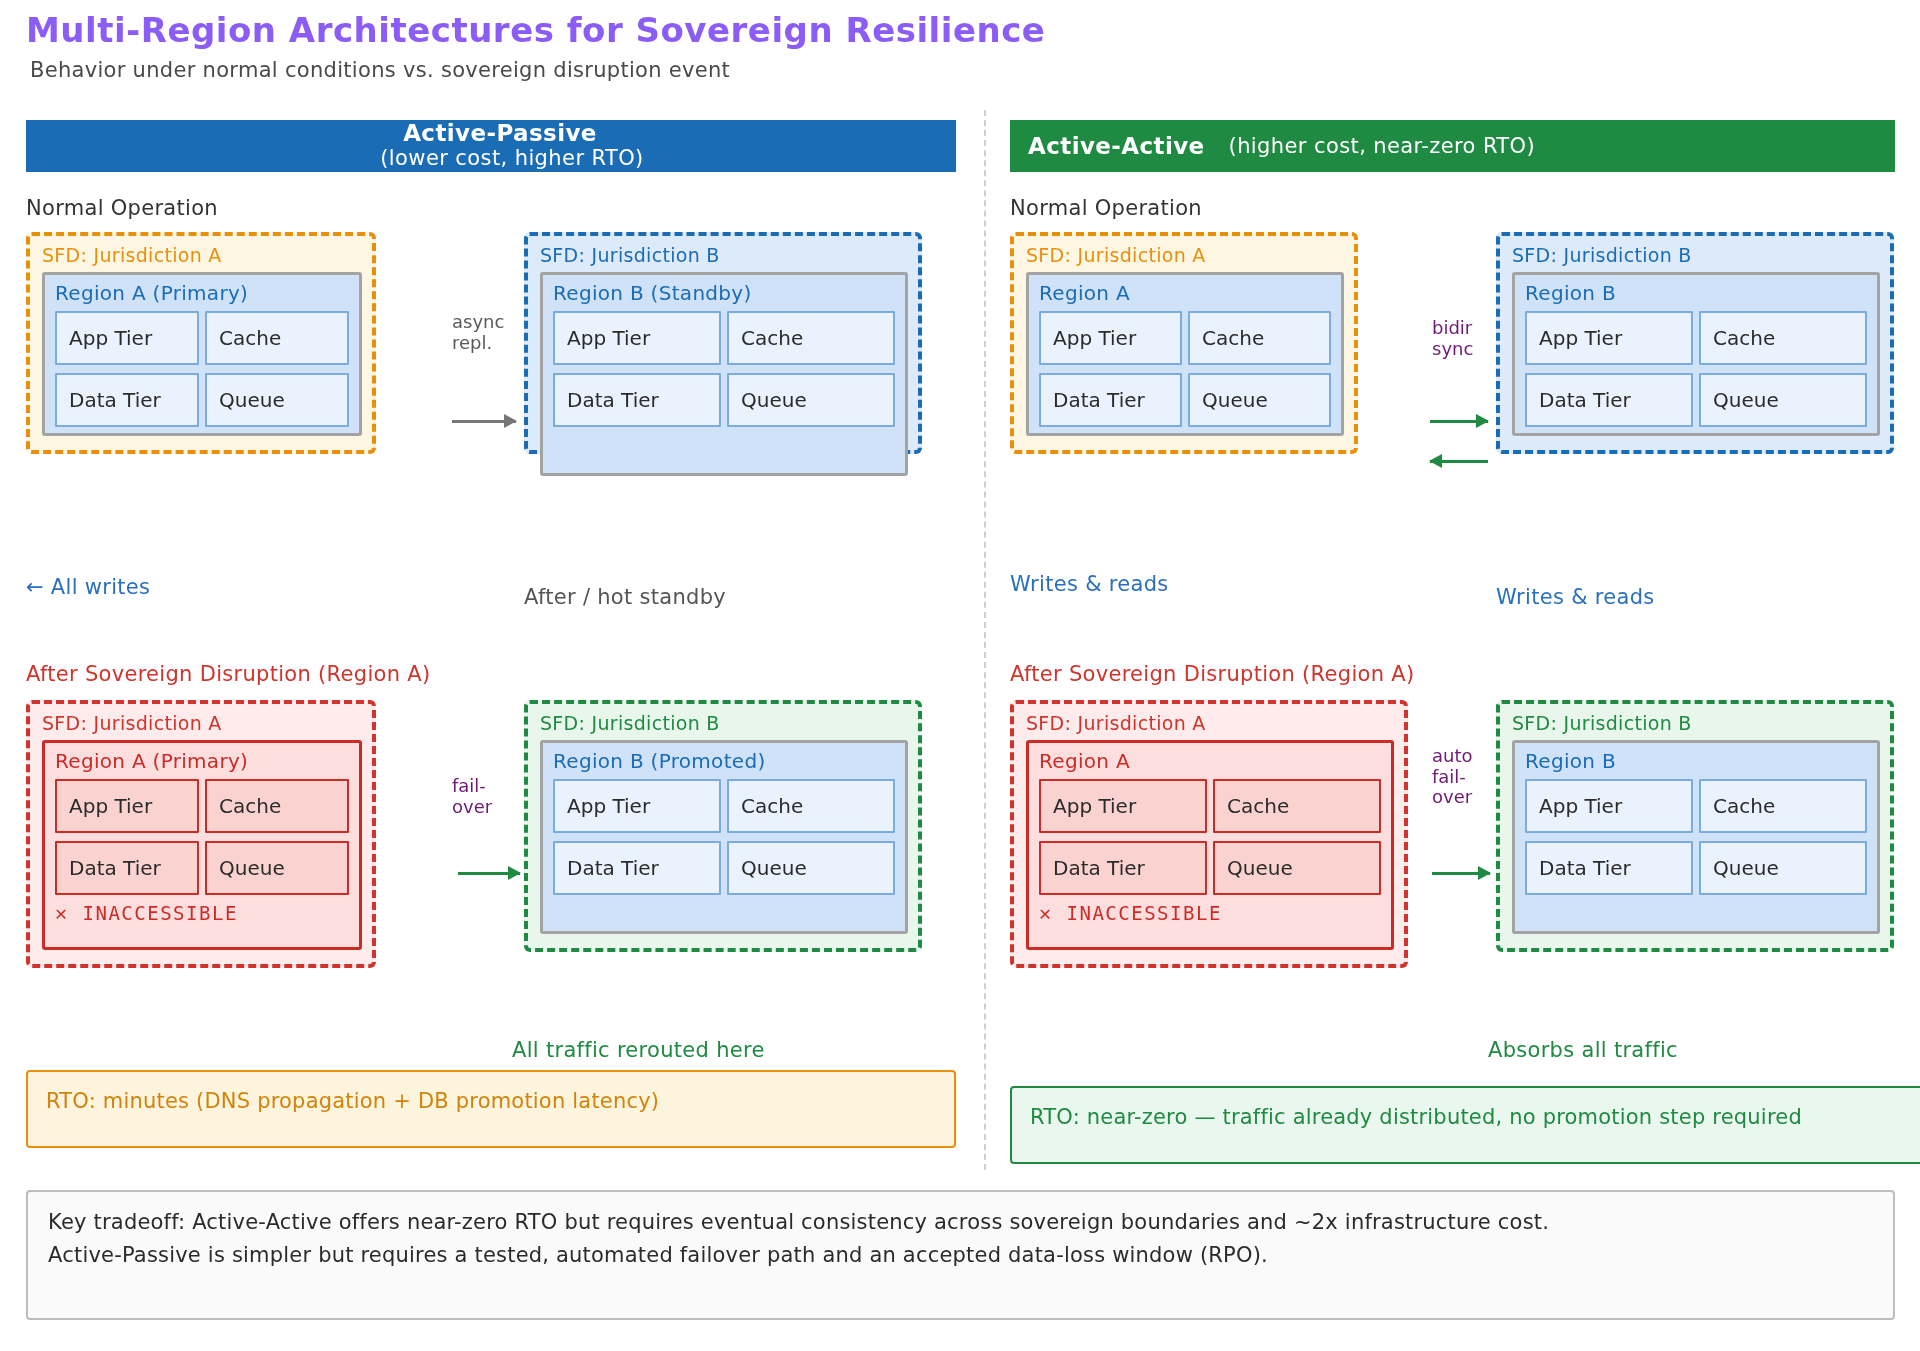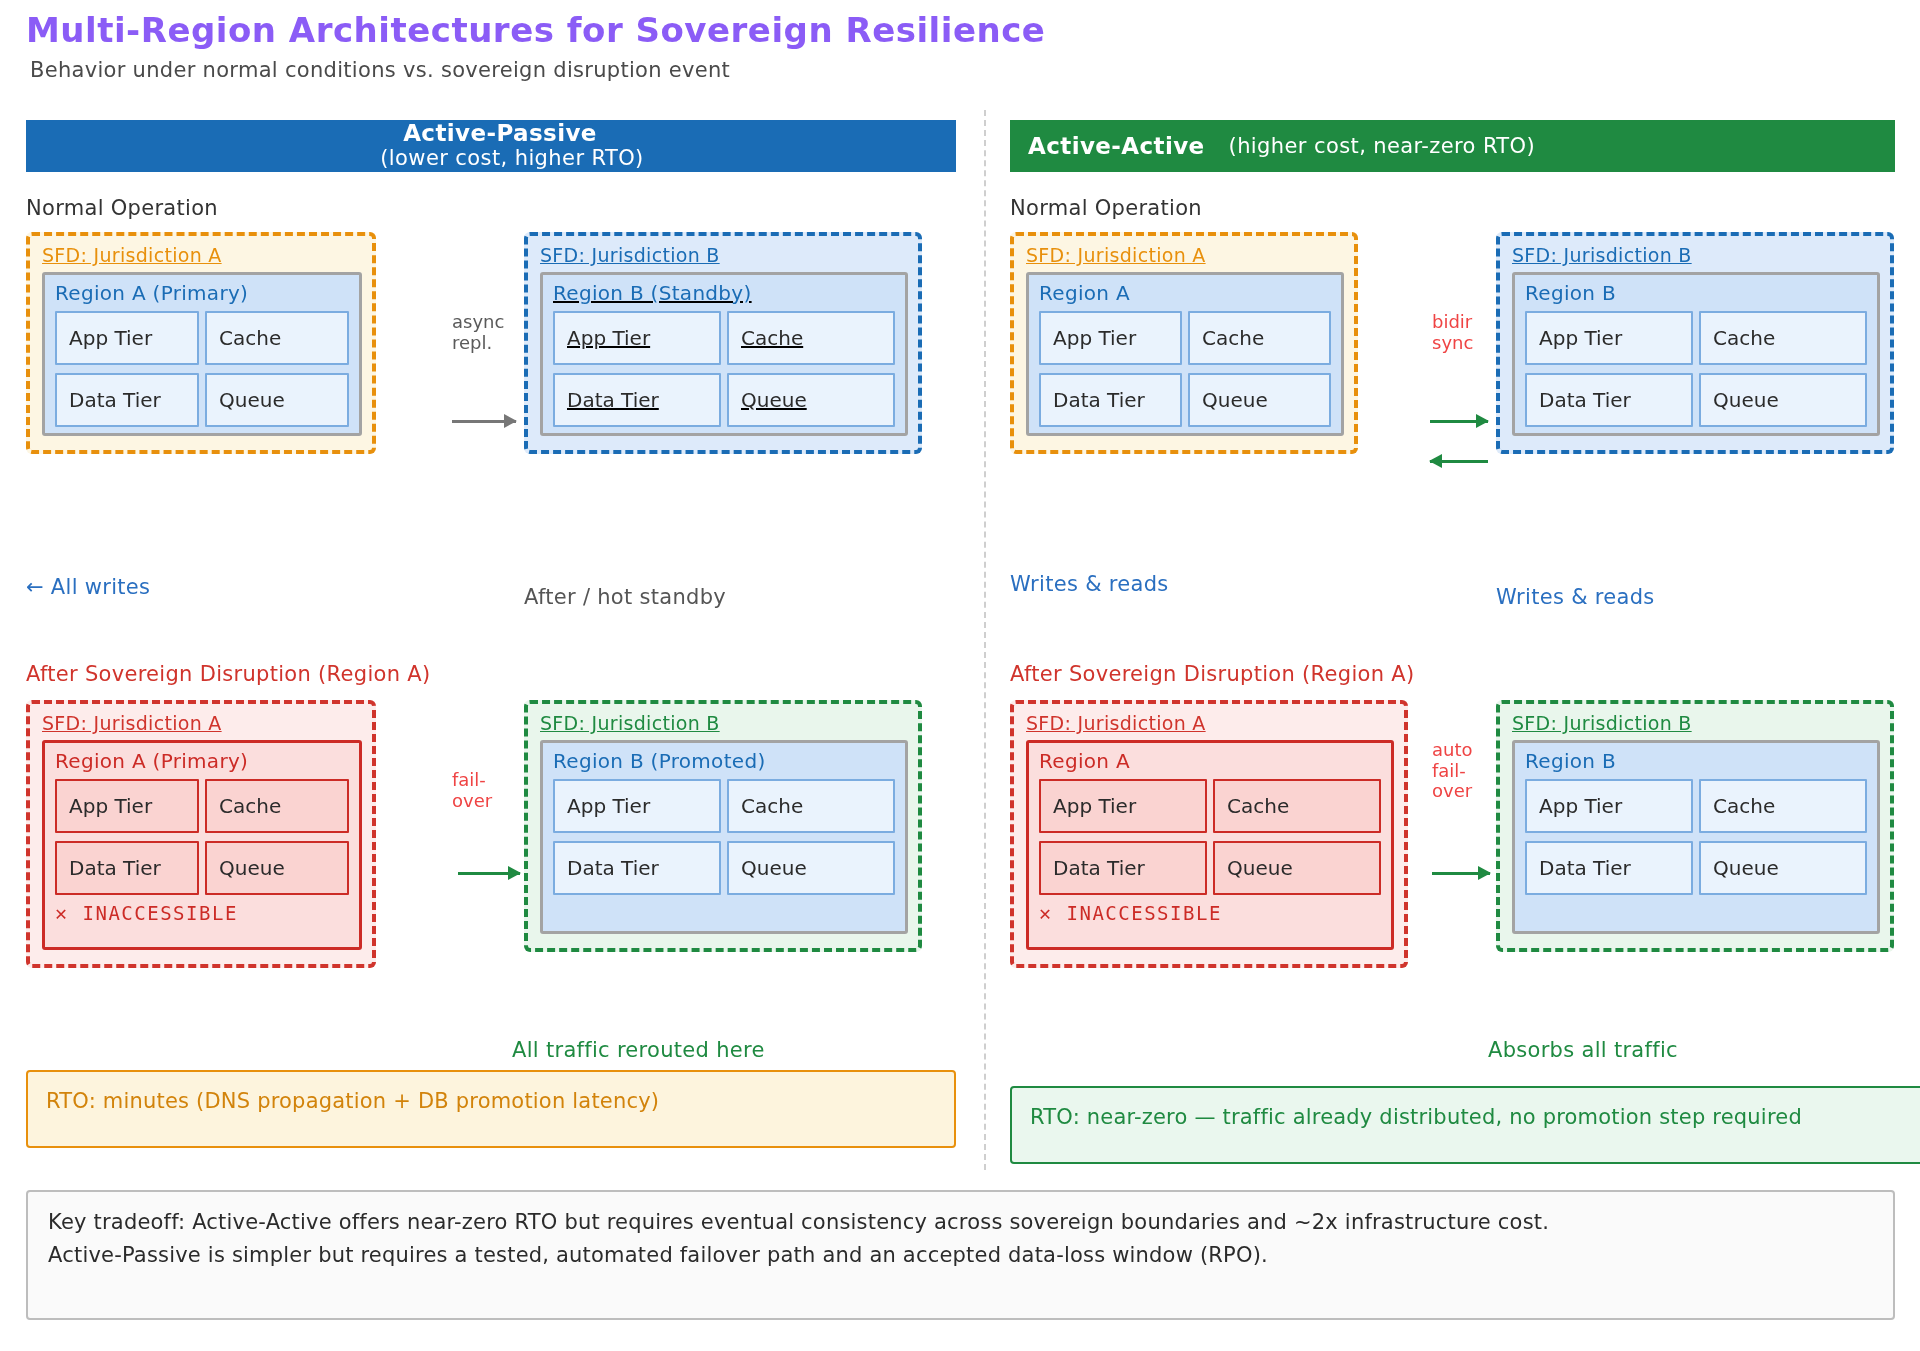--- a/index.html
+++ b/index.html
@@ -50,21 +50,21 @@
   
   .sfd {
     position: absolute;
     border: 4px dashed #e8900c;
     border-radius: 6px;
     background: #fdf6e3;
     padding: 8px 10px 10px 12px;
   }
   .sfd-label {
     font-size: 19px; color: #e8900c; letter-spacing: .3px;
-    margin-bottom: 6px; white-space: nowrap; text-decoration: underline;
+    margin-bottom: 6px; white-space: nowrap;
   }
   .sfd.blue  { border-color: #1a6cb5; background: #ddeafa; }
   .sfd.blue  > .sfd-label { color: #1a6cb5; }
   .sfd.red   { border-color: #d0342c; background: #fdeceb; }
   .sfd.red   > .sfd-label { color: #d0342c; }
   .sfd.green { border-color: #1f8a41; background: #e9f6ec; }
   .sfd.green > .sfd-label { color: #1f8a41; }
 
   
   .region {
@@ -101,21 +101,21 @@
   }
   .inaccessible .xmark { font-size: 20px; }
 
   
   .conn {
     position: absolute;
     font-size: 18px; line-height: 1.15;
     white-space: nowrap;
   }
   .conn.gray  { color: #5a5a5a; }
-  .conn.green { color: #ef4444; }
+  .conn.green { color: #701a75; margin-top: 6px; }
 
   .arrow { position: absolute; height: 0; }
   .arrow .shaft { display: block; height: 3px; width: 100%; }
   .arrow .head {
     position: absolute; top: -6px;
     width: 0; height: 0;
     border-top: 7.5px solid transparent;
     border-bottom: 7.5px solid transparent;
   }
   .arrow.gray .shaft { background: #777; }
@@ -186,21 +186,21 @@
     <div>async</div>
     <div>repl.</div>
   </div>
   <div class="arrow gray" style="left:452px; top:420px; width:64px;">
     <span class="shaft"></span>
       <span class="head"></span>
   </div>
 
   <div class="sfd blue" style="left:524px; top:232px; width:398px; height:222px;">
     <div class="sfd-label">SFD: Jurisdiction B</div>
-    <div class="region" style="height:164px;text-decoration:underline;">
+    <div class="region" style="height:204px;">
       <div class="region-label">Region B (Standby)</div>
       <div class="tiers">
         <div class="tier">App Tier</div>
         <div class="tier">Cache</div>
         <div class="tier">Data Tier</div>
         <div class="tier">Queue</div>
       </div>
     </div>
   </div>
 

